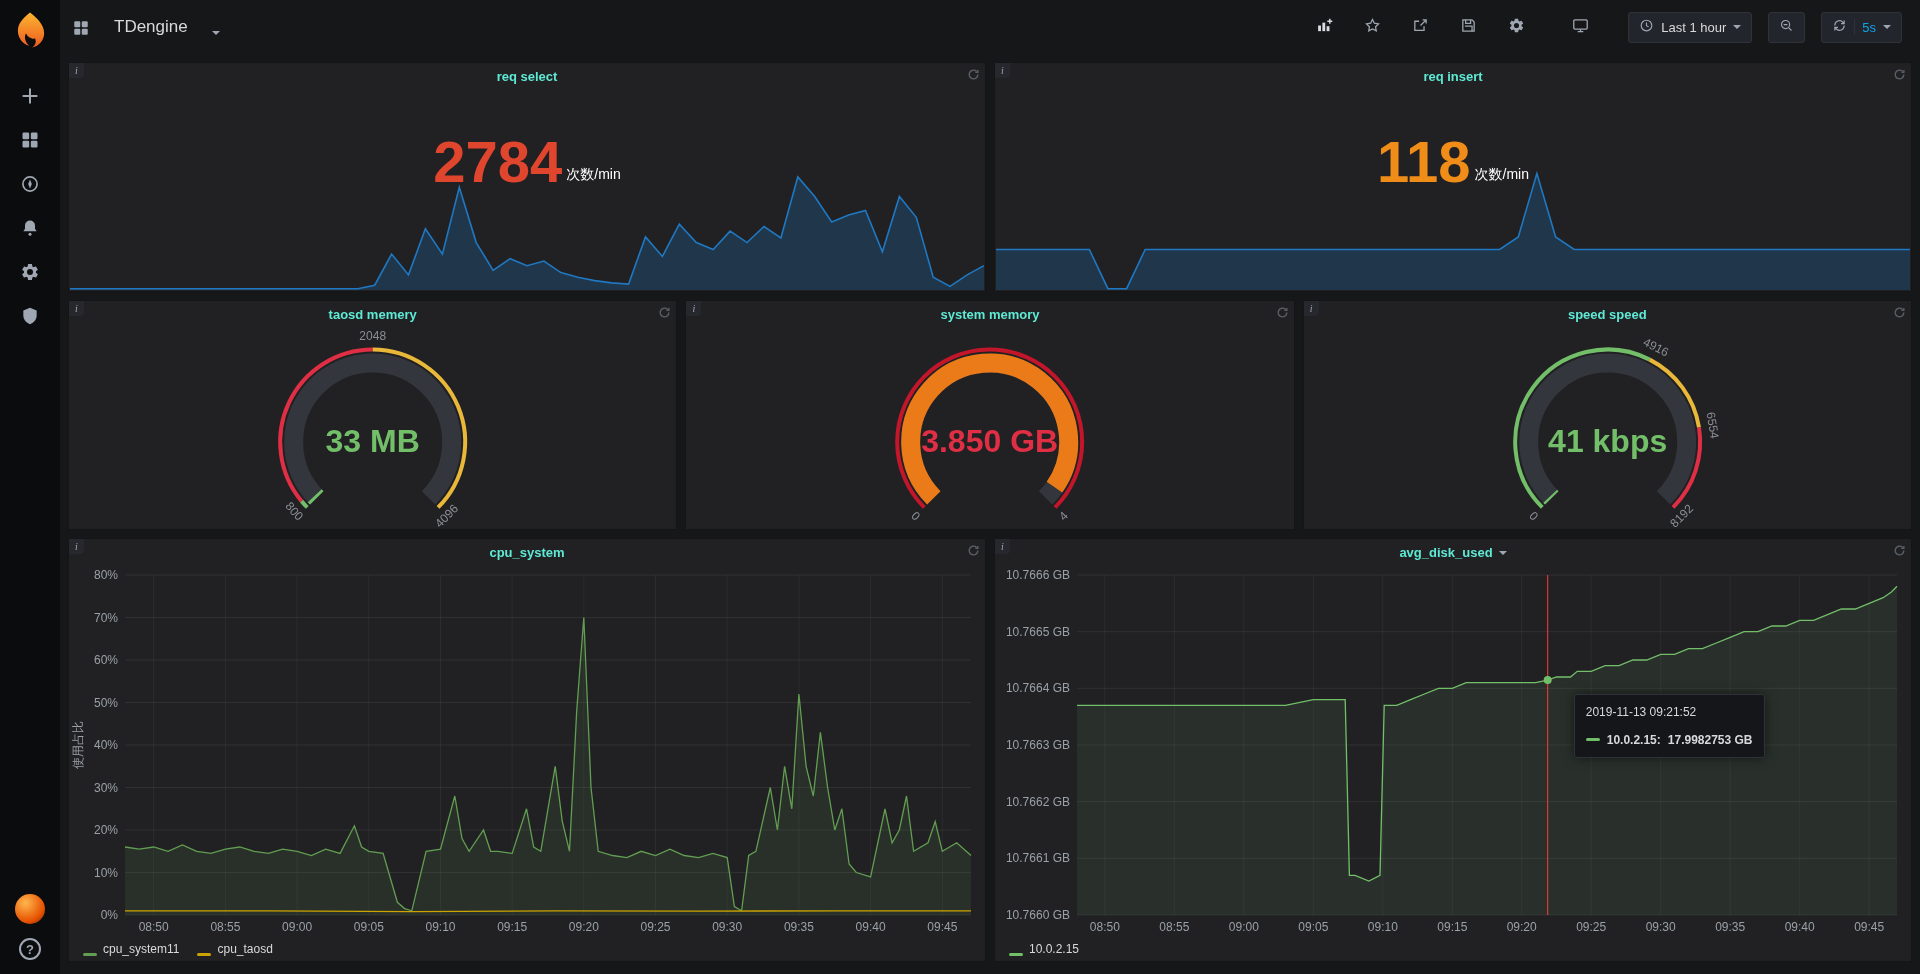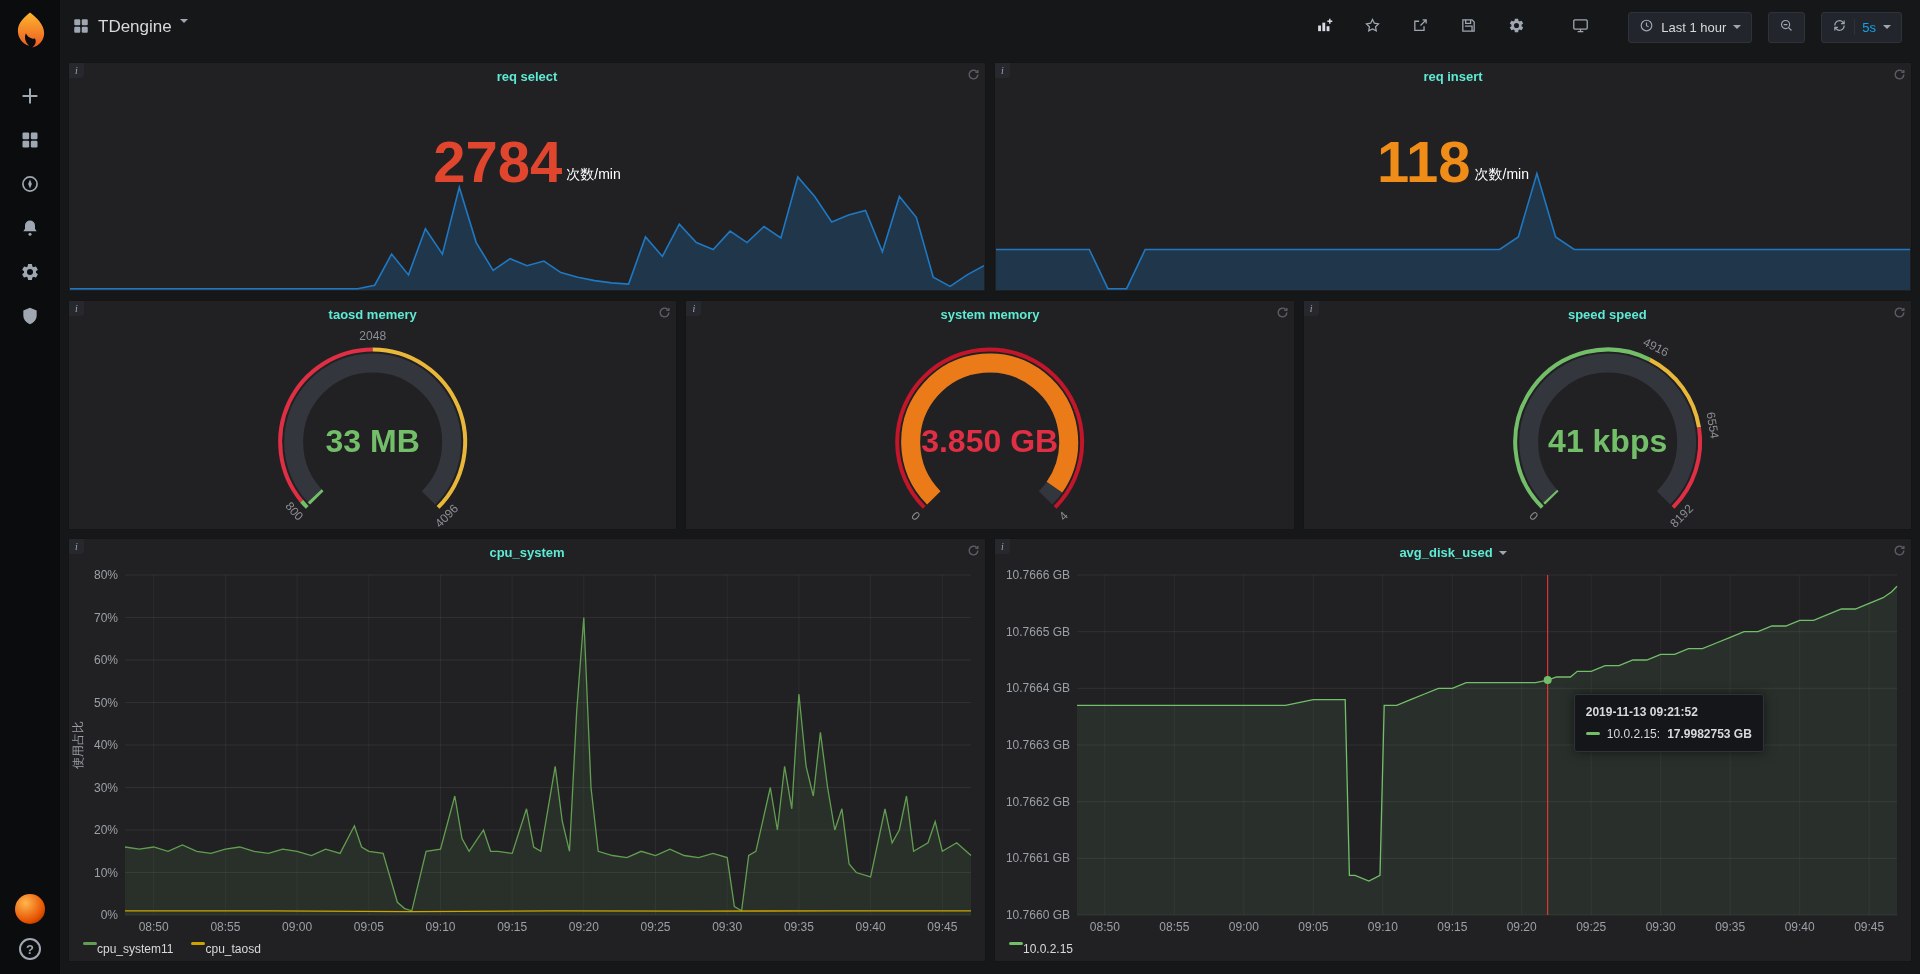--- a/index.html
+++ b/index.html
@@ -10,21 +10,21 @@
   .sidemenu{width:60px;background:#0b0c0e;display:flex;flex-direction:column;align-items:center;padding:10px 0 14px;flex-shrink:0}
   .logo{width:40px;height:40px;margin-bottom:26px;cursor:pointer}
   .side-item{width:60px;height:44px;display:flex;align-items:center;justify-content:center;color:#9fa7b3;cursor:pointer}
   .side-item svg{width:20px;height:20px}
   .side-bottom{margin-top:auto;display:flex;flex-direction:column;align-items:center;gap:14px}
   .avatar{width:30px;height:30px;border-radius:50%;background:radial-gradient(circle at 35% 30%,#ffb74d,#e65100 65%,#6e2a00);cursor:pointer}
   .help-circle{width:22px;height:22px;border-radius:50%;border:2px solid #9fa7b3;color:#9fa7b3;font-size:13px;font-weight:700;display:flex;align-items:center;justify-content:center;cursor:pointer}
   
   .main{flex:1;display:flex;flex-direction:column;min-width:0}
   .navbar{height:54px;display:flex;align-items:center;padding:0 18px 0 12px;background:#161719;flex-shrink:0}
-  .nav-left{display:flex;align-items:flex-start;gap:8px;cursor:pointer}
+  .nav-left{display:flex;align-items:flex-end;gap:24px;cursor:pointer}
   .nav-left .gicon{color:#9fa7b3;width:18px;height:18px}
   .nav-title{font-size:17px;color:#d8d9da}
   .caret{display:inline-block;width:0;height:0;border:4px solid transparent;border-top-color:currentColor;transform:translateY(2px)}
   .nav-right{margin-left:auto;display:flex;align-items:center;gap:16px}
   .icon-btn{background:none;border:none;color:#9fa7b3;width:32px;height:32px;display:flex;align-items:center;justify-content:center;cursor:pointer}
   .icon-btn svg{width:17px;height:17px}
   .icon-btn.bright{color:#d8dde4}
   .gap-l{margin-left:16px}.gap-r{margin-right:16px}
   .nav-pill{display:flex;align-items:center;gap:7px;background:#22252b;border:1px solid #2f3339;border-radius:3px;height:31px;padding:0 10px;color:#d8d9da;font-size:13px;cursor:pointer;font-family:inherit}
   .nav-pill svg{width:15px;height:15px;color:#9fa7b3;flex-shrink:0}
@@ -46,26 +46,26 @@
   .bigvalue{position:absolute;top:22%;left:0;right:0;display:flex;justify-content:center;align-items:flex-end;z-index:2}
   .bignum{font-size:58px;font-weight:700;line-height:1}
   .bigunit{font-size:14px;color:#fff;margin:0 0 7px 4px}
   
   .gauge{width:100%;height:100%;display:block}
   
   .graph-body{display:flex;flex-direction:column}
   .graph-area{flex:1;position:relative;min-height:0}
   .graph{width:100%;height:100%;display:block}
   .legend{height:24px;display:flex;align-items:center;gap:18px;padding-left:14px;font-size:12px;color:#d8d9da;flex-shrink:0}
-  .legend-item{display:flex;align-items:flex-start;cursor:pointer}
+  .legend-item{display:flex;align-items:flex-end;gap:6px;cursor:pointer}
   .dash{width:14px;height:3px;border-radius:1.5px;background:#888;display:inline-block}
   .tooltip{position:absolute;background:#141619;border:1px solid #2f3339;border-radius:3px;padding:8px 11px;font-size:12px;line-height:1.55;box-shadow:0 0 12px rgba(0,0,0,.55);white-space:nowrap;z-index:5}
-  .tt-time{margin-bottom:3px;font-weight:700}
+  .tt-time{margin-bottom:9px;font-weight:400}
   .tt-row{display:flex;align-items:center;gap:7px}
-  .tt-name{font-weight:400}
+  .tt-name{font-weight:700}
   .tt-val{font-weight:700}
 </style>
 </head>
 <body>
 
 <div class="app">
 
   <aside class="sidemenu">
     <div class="logo">
       <svg viewBox="0 0 48 48">

